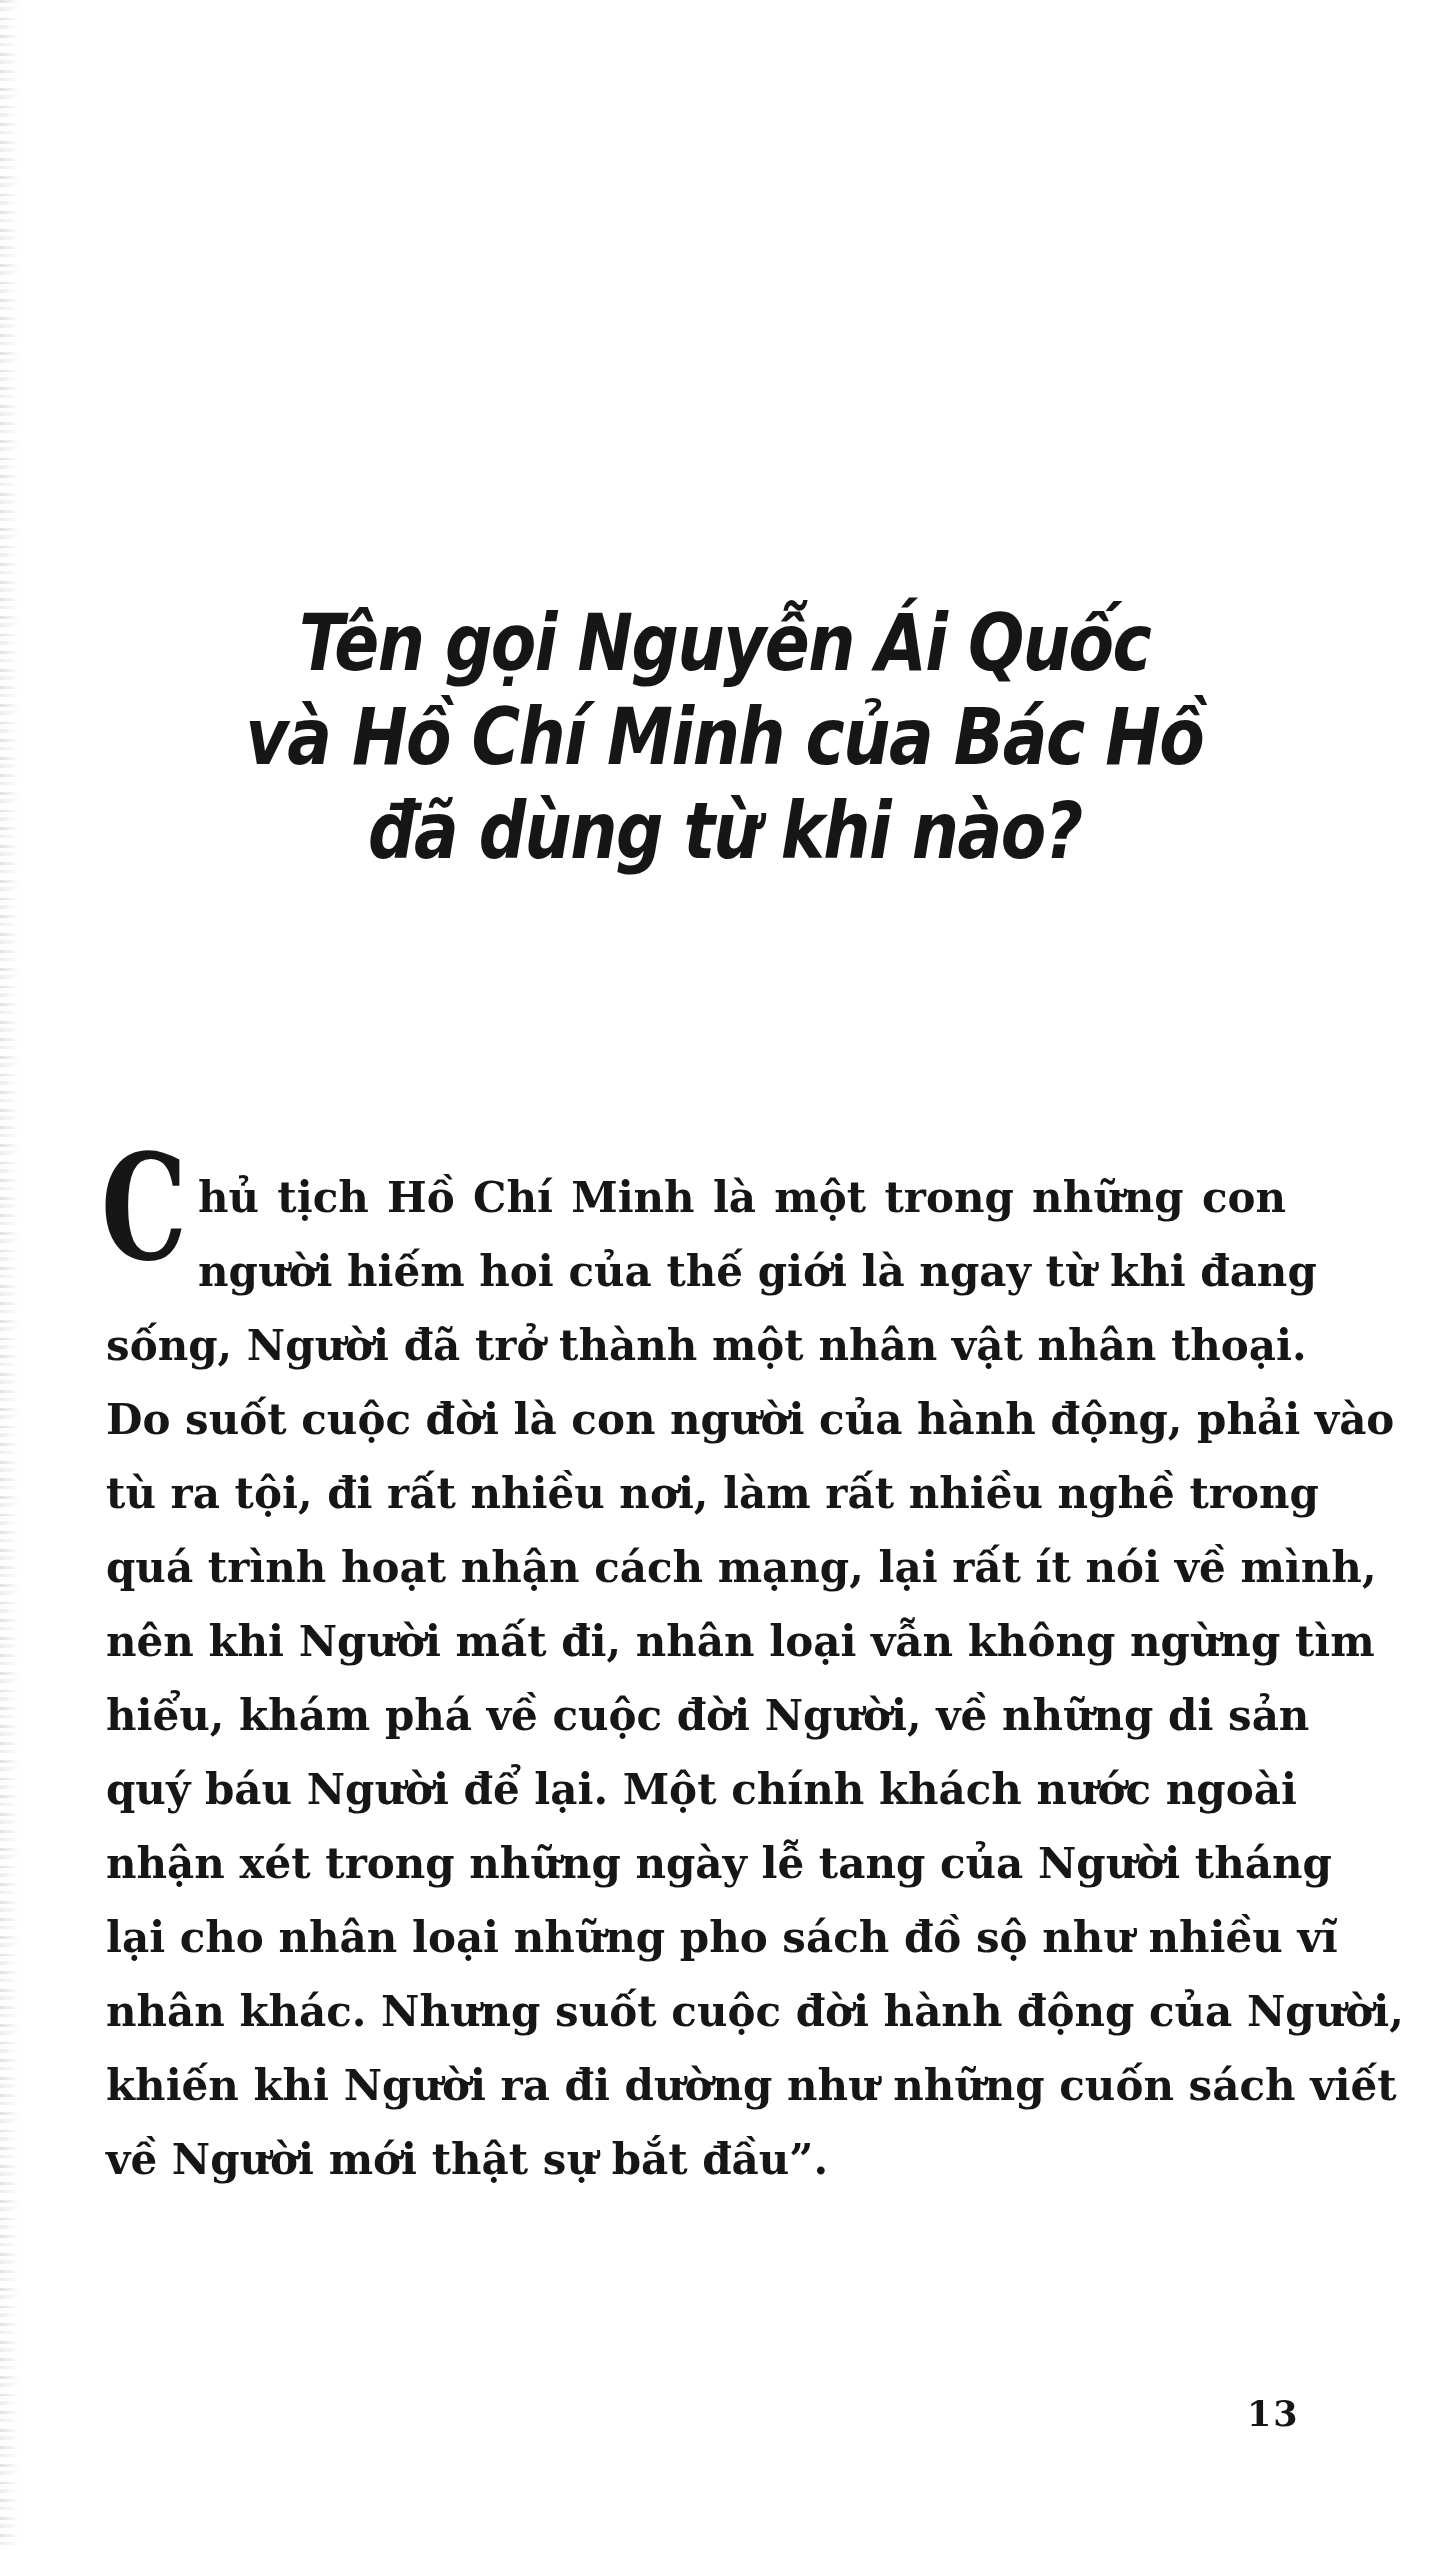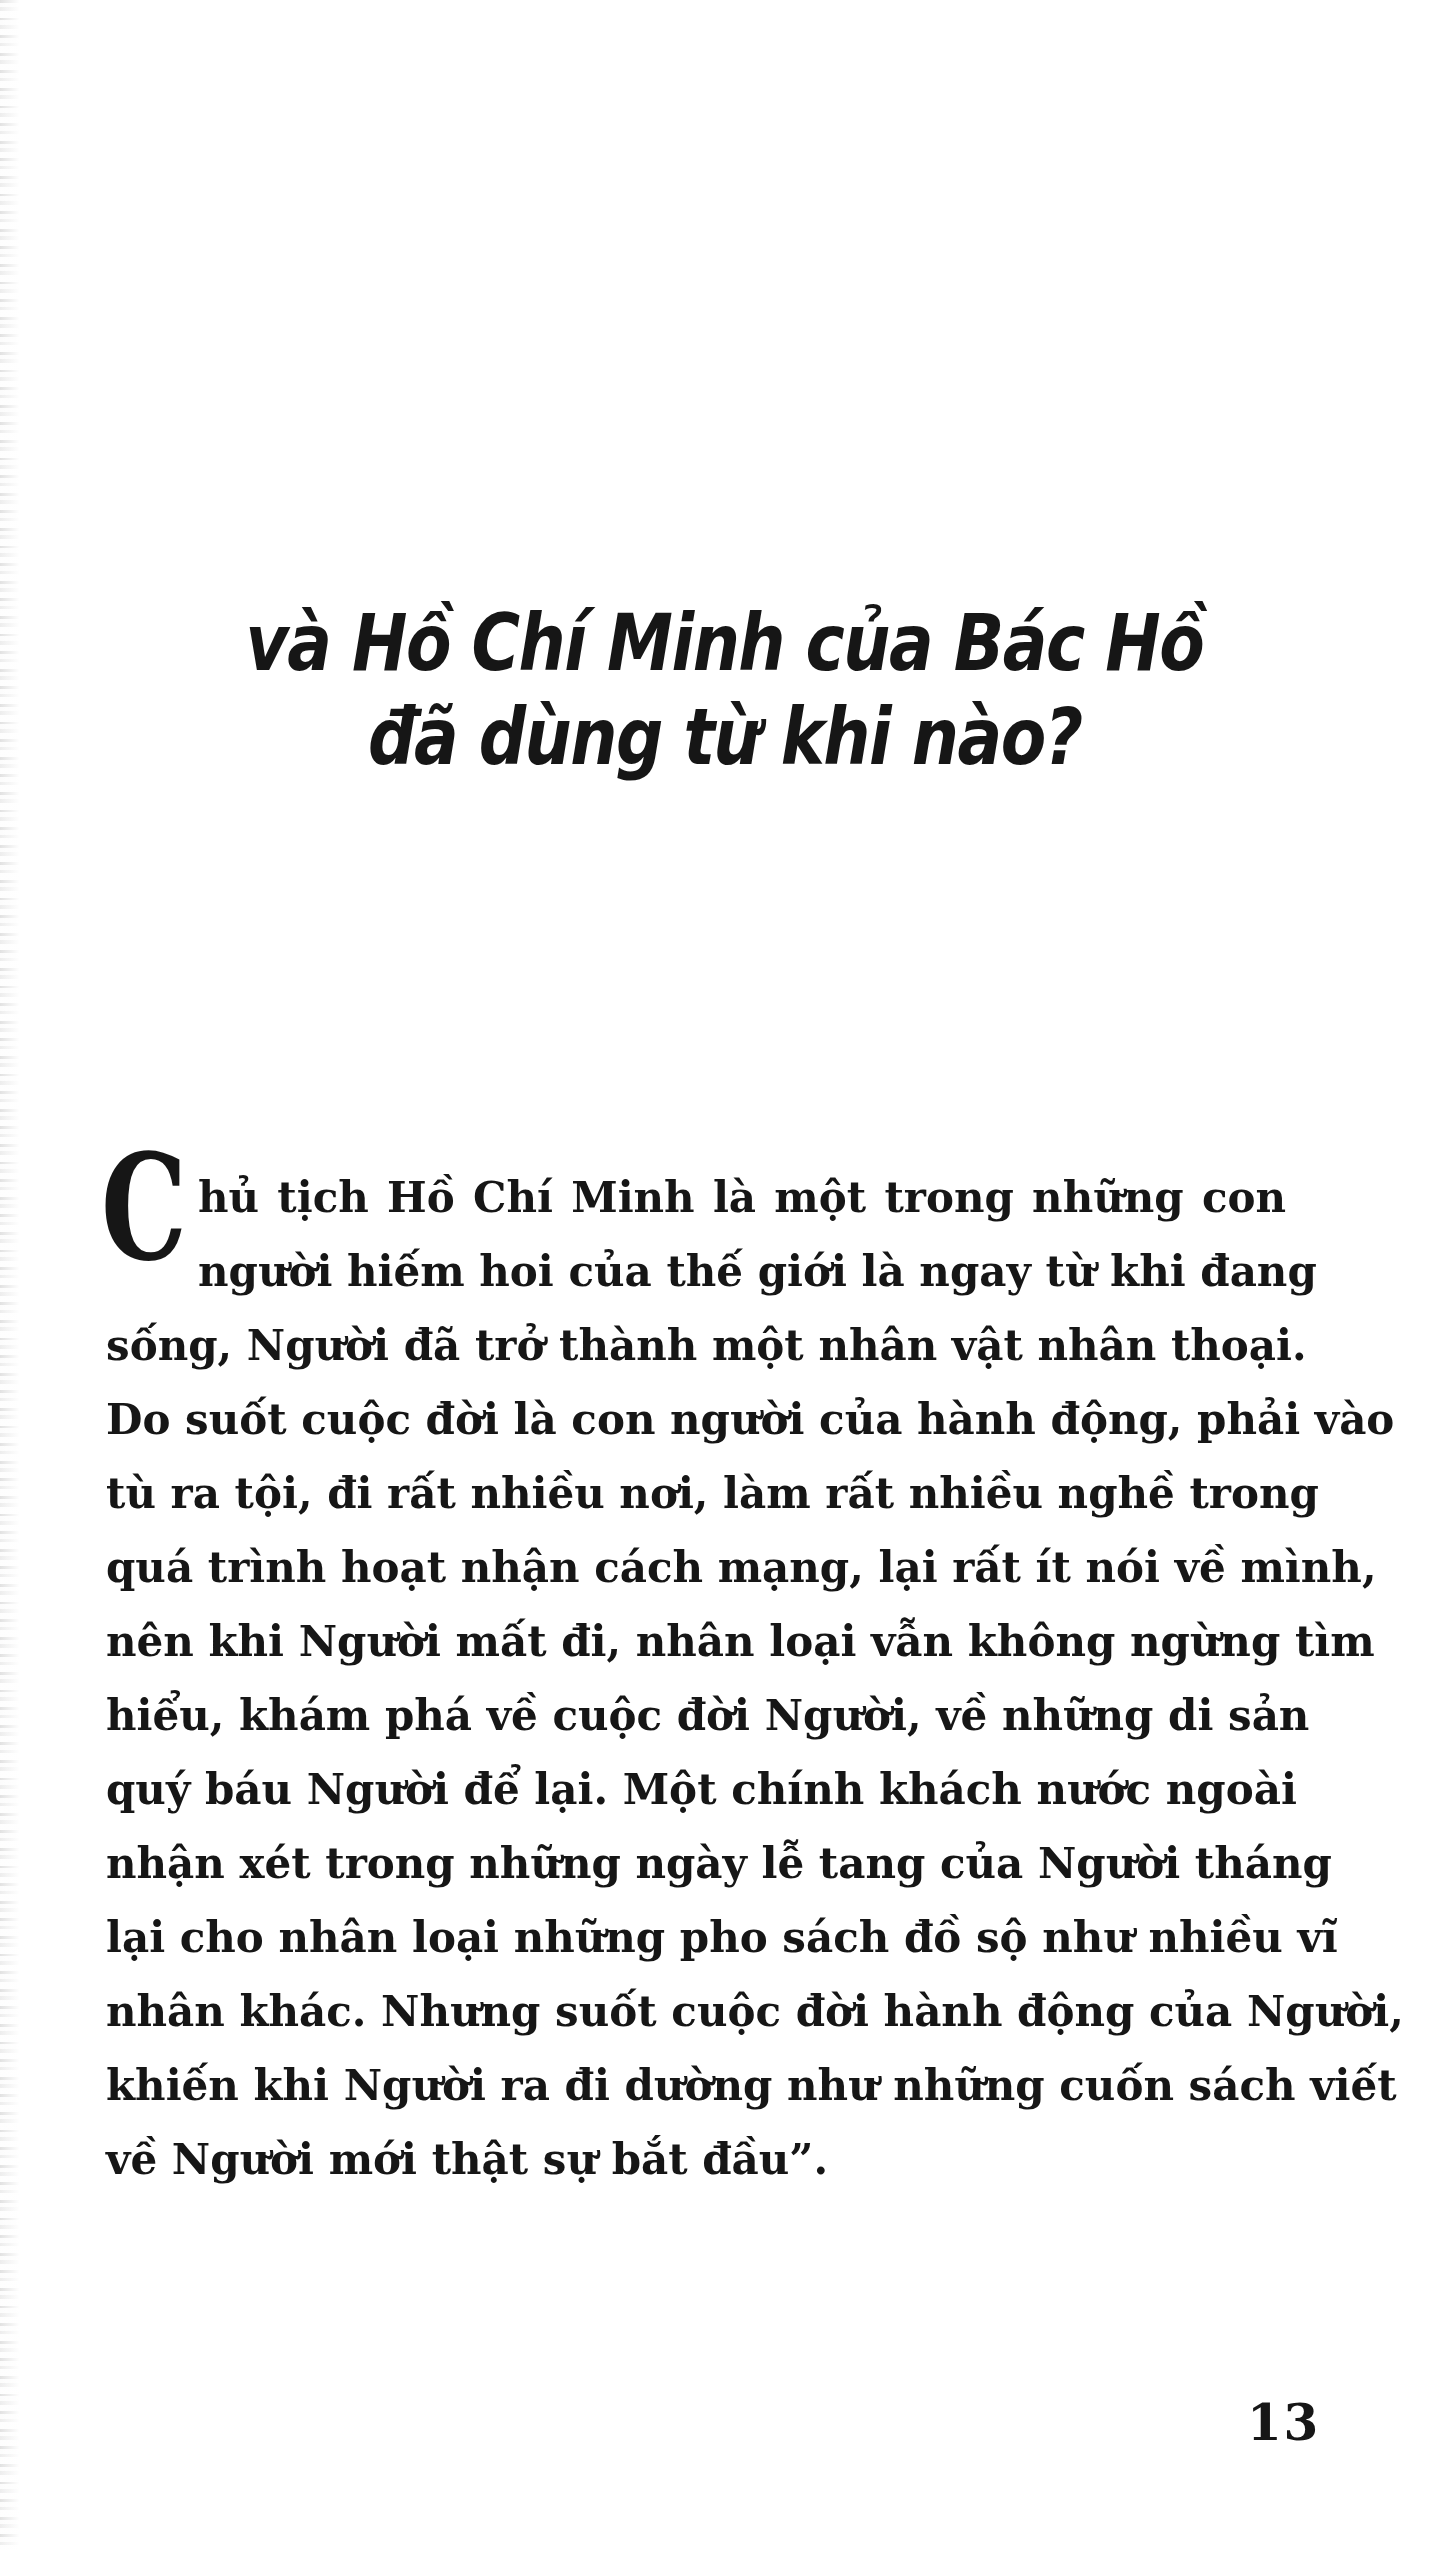--- a/index.html
+++ b/index.html
@@ -76,33 +76,36 @@
     font-size: 146px;
     line-height: 1;
     font-weight: bold;
     transform: scaleX(0.74);
     transform-origin: left top;
   }
 
   .page-number {
     position: absolute;
     left: 1247px; top: 2393px;
-    font-size: 50px;
+    font-size: 35px;
     font-weight: bold;
     letter-spacing: 1.8px;
   }
 </style>
 </head>
 <body>
 
 <div class="page">
 
   <div class="scan-edge"></div>
 
   <div class="chapter-title">
+    <div class="title-line">
+      <span class="tl">Tên gọi Nguyễn Ái Quốc</span>
+    </div>
     <div class="title-line">
       <span class="tl">và Hồ Chí Minh của Bác Hồ</span>
     </div>
     <div class="title-line">
       <span class="tl">đã dùng từ khi nào?</span>
     </div>
   </div>
 
   <div class="body-text">
     <span class="drop-cap">C</span>

